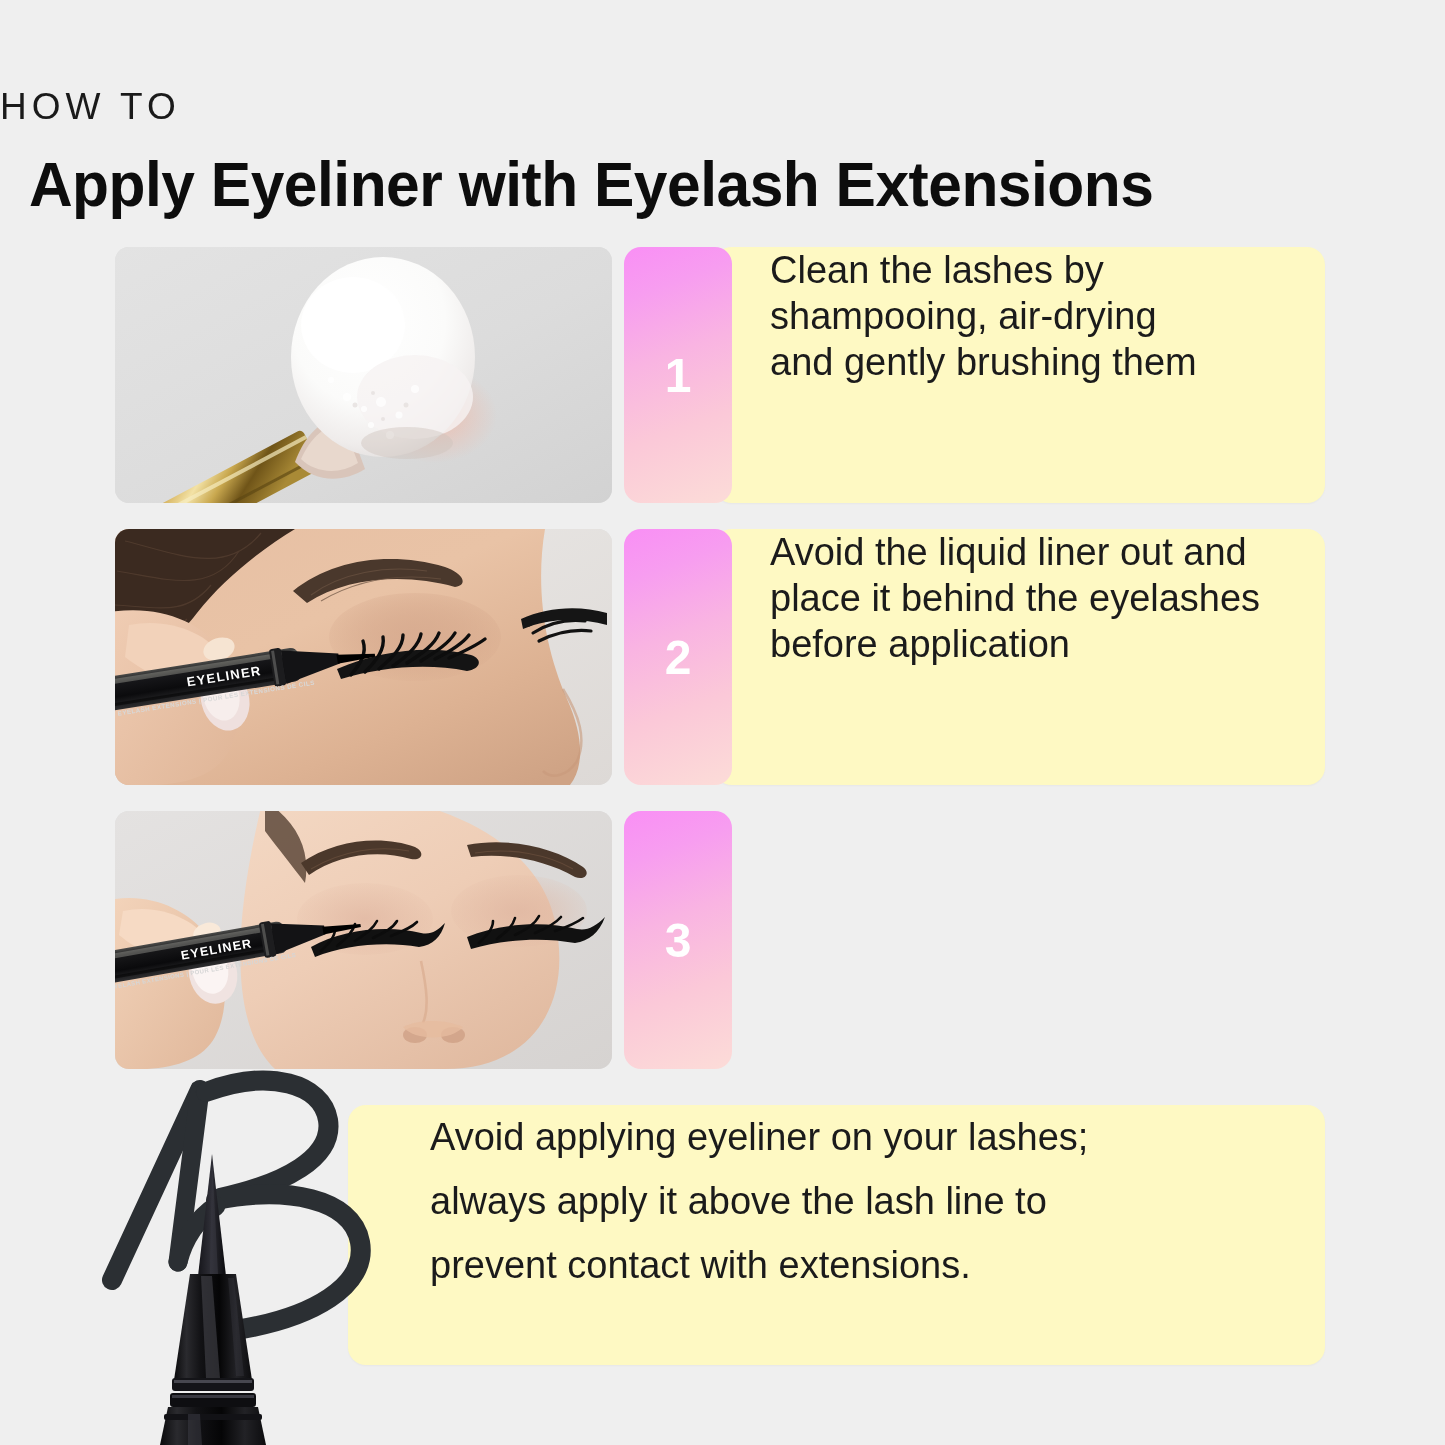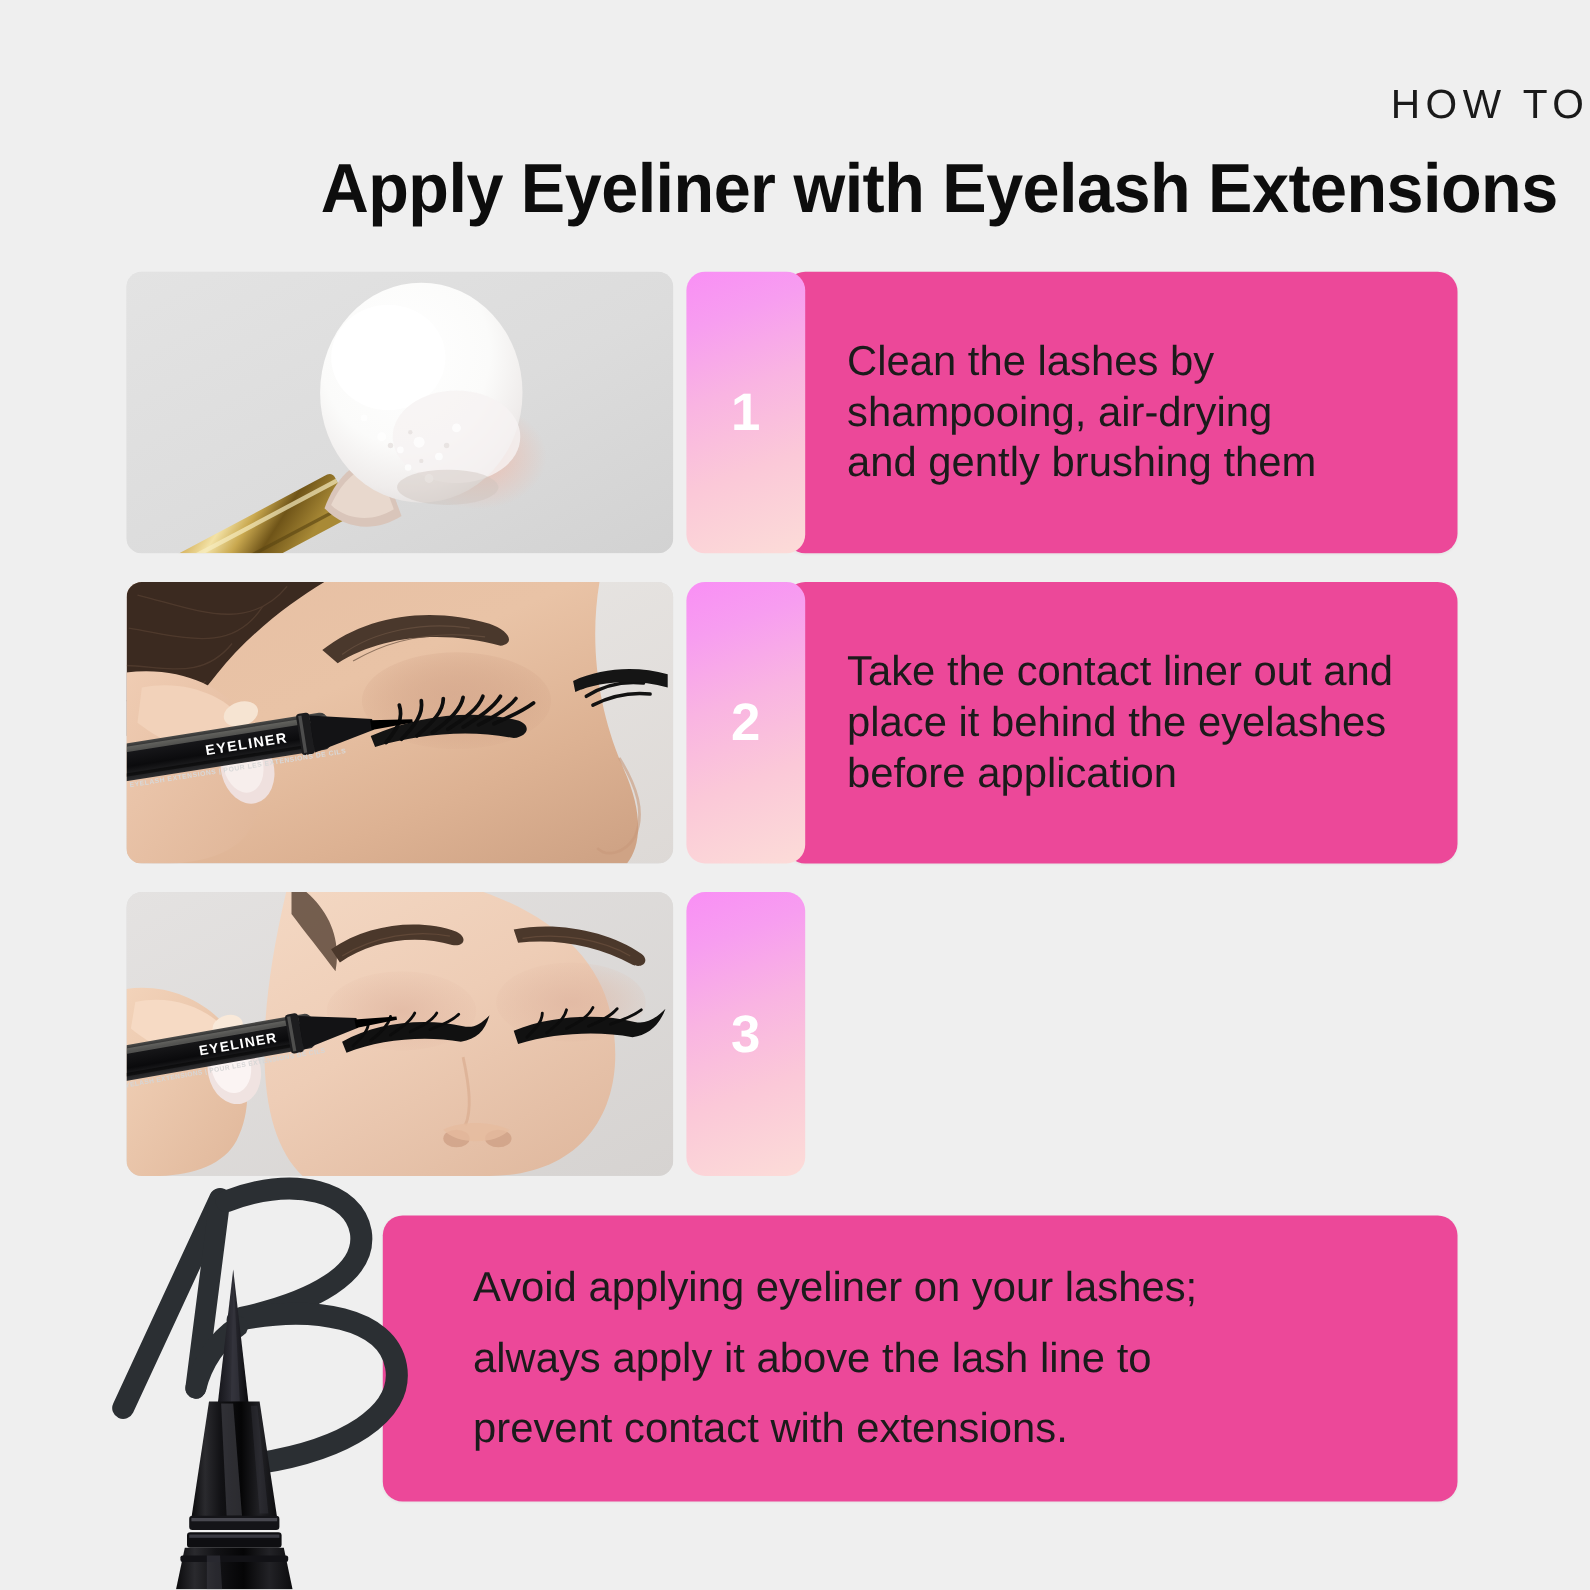--- a/index.html
+++ b/index.html
@@ -11,24 +11,24 @@
     height: 1445px;
     background: #efefef;
     font-family: "Liberation Sans", sans-serif;
     overflow: hidden;
     position: relative;
   }
 
   
   .header {
     position: absolute;
-    top: 0;
+    top: 12px;
     left: 0;
     width: 1445px;
-    text-align: right;
+    text-align: left;
   }
   .kicker {
     margin-top: 74px;
     font-size: 37px;
     letter-spacing: 5px;
     color: #1a1a1a;
     font-weight: 400;
     font-family: "Liberation Sans", sans-serif;
   }
   .title {
@@ -83,26 +83,25 @@
   .badge-tip {
     width: 186px;
     border-radius: 26px;
     font-size: 55px;
     margin-left: 0;
   }
 
   
   .card {
     flex: 1 1 auto;
-    background: #ec4899;
+    background: #fef9c3;
     border-radius: 18px;
     margin-left: -18px;
     padding-left: 56px;
     display: flex;
-    align-items: center;
     box-shadow: 0 1px 2px rgba(0,0,0,0.035);
   }
   .card-tip { margin-left: -22px; padding-left: 82px; }
 
   .step-text {
     font-size: 38px;
     line-height: 46px;
     color: #1b1b1b;
     font-weight: 400;
     max-width: 530px;
@@ -297,21 +296,21 @@
         <path d="M170 129 L 226 141 L 226 151 L 170 163 Z" fill="#131315"></path>
         <path d="M224 142 L 262 147 L 262 150 L 224 151 Z" fill="#000000"></path>
 
         <text x="72" y="150" font-family="'Liberation Sans', sans-serif" font-size="13" font-weight="bold" fill="#ffffff" letter-spacing="1.3">EYELINER</text>
         <text x="-18" y="168" font-family="'Liberation Sans', sans-serif" font-size="6.2" font-weight="bold" fill="#d8d8d8" letter-spacing="0.5">FOR EYELASH EXTENSIONS | POUR LES EXTENSIONS DE CILS</text>
       </g>
     </svg>
   </div>
   <div class="badge">2</div>
   <div class="card">
-    <div class="step-text">Take the contact liner out and
+    <div class="step-text">Avoid the liquid liner out and
 place it behind the eyelashes
 before application</div>
   </div>
 </div>
 
 <div class="row row-3">
   <div class="thumb">
     <svg viewBox="0 0 497 258" preserveAspectRatio="xMidYMid slice">
       <defs>
         <linearGradient id="bg3" x1="0" y1="0" x2="1" y2="1">

